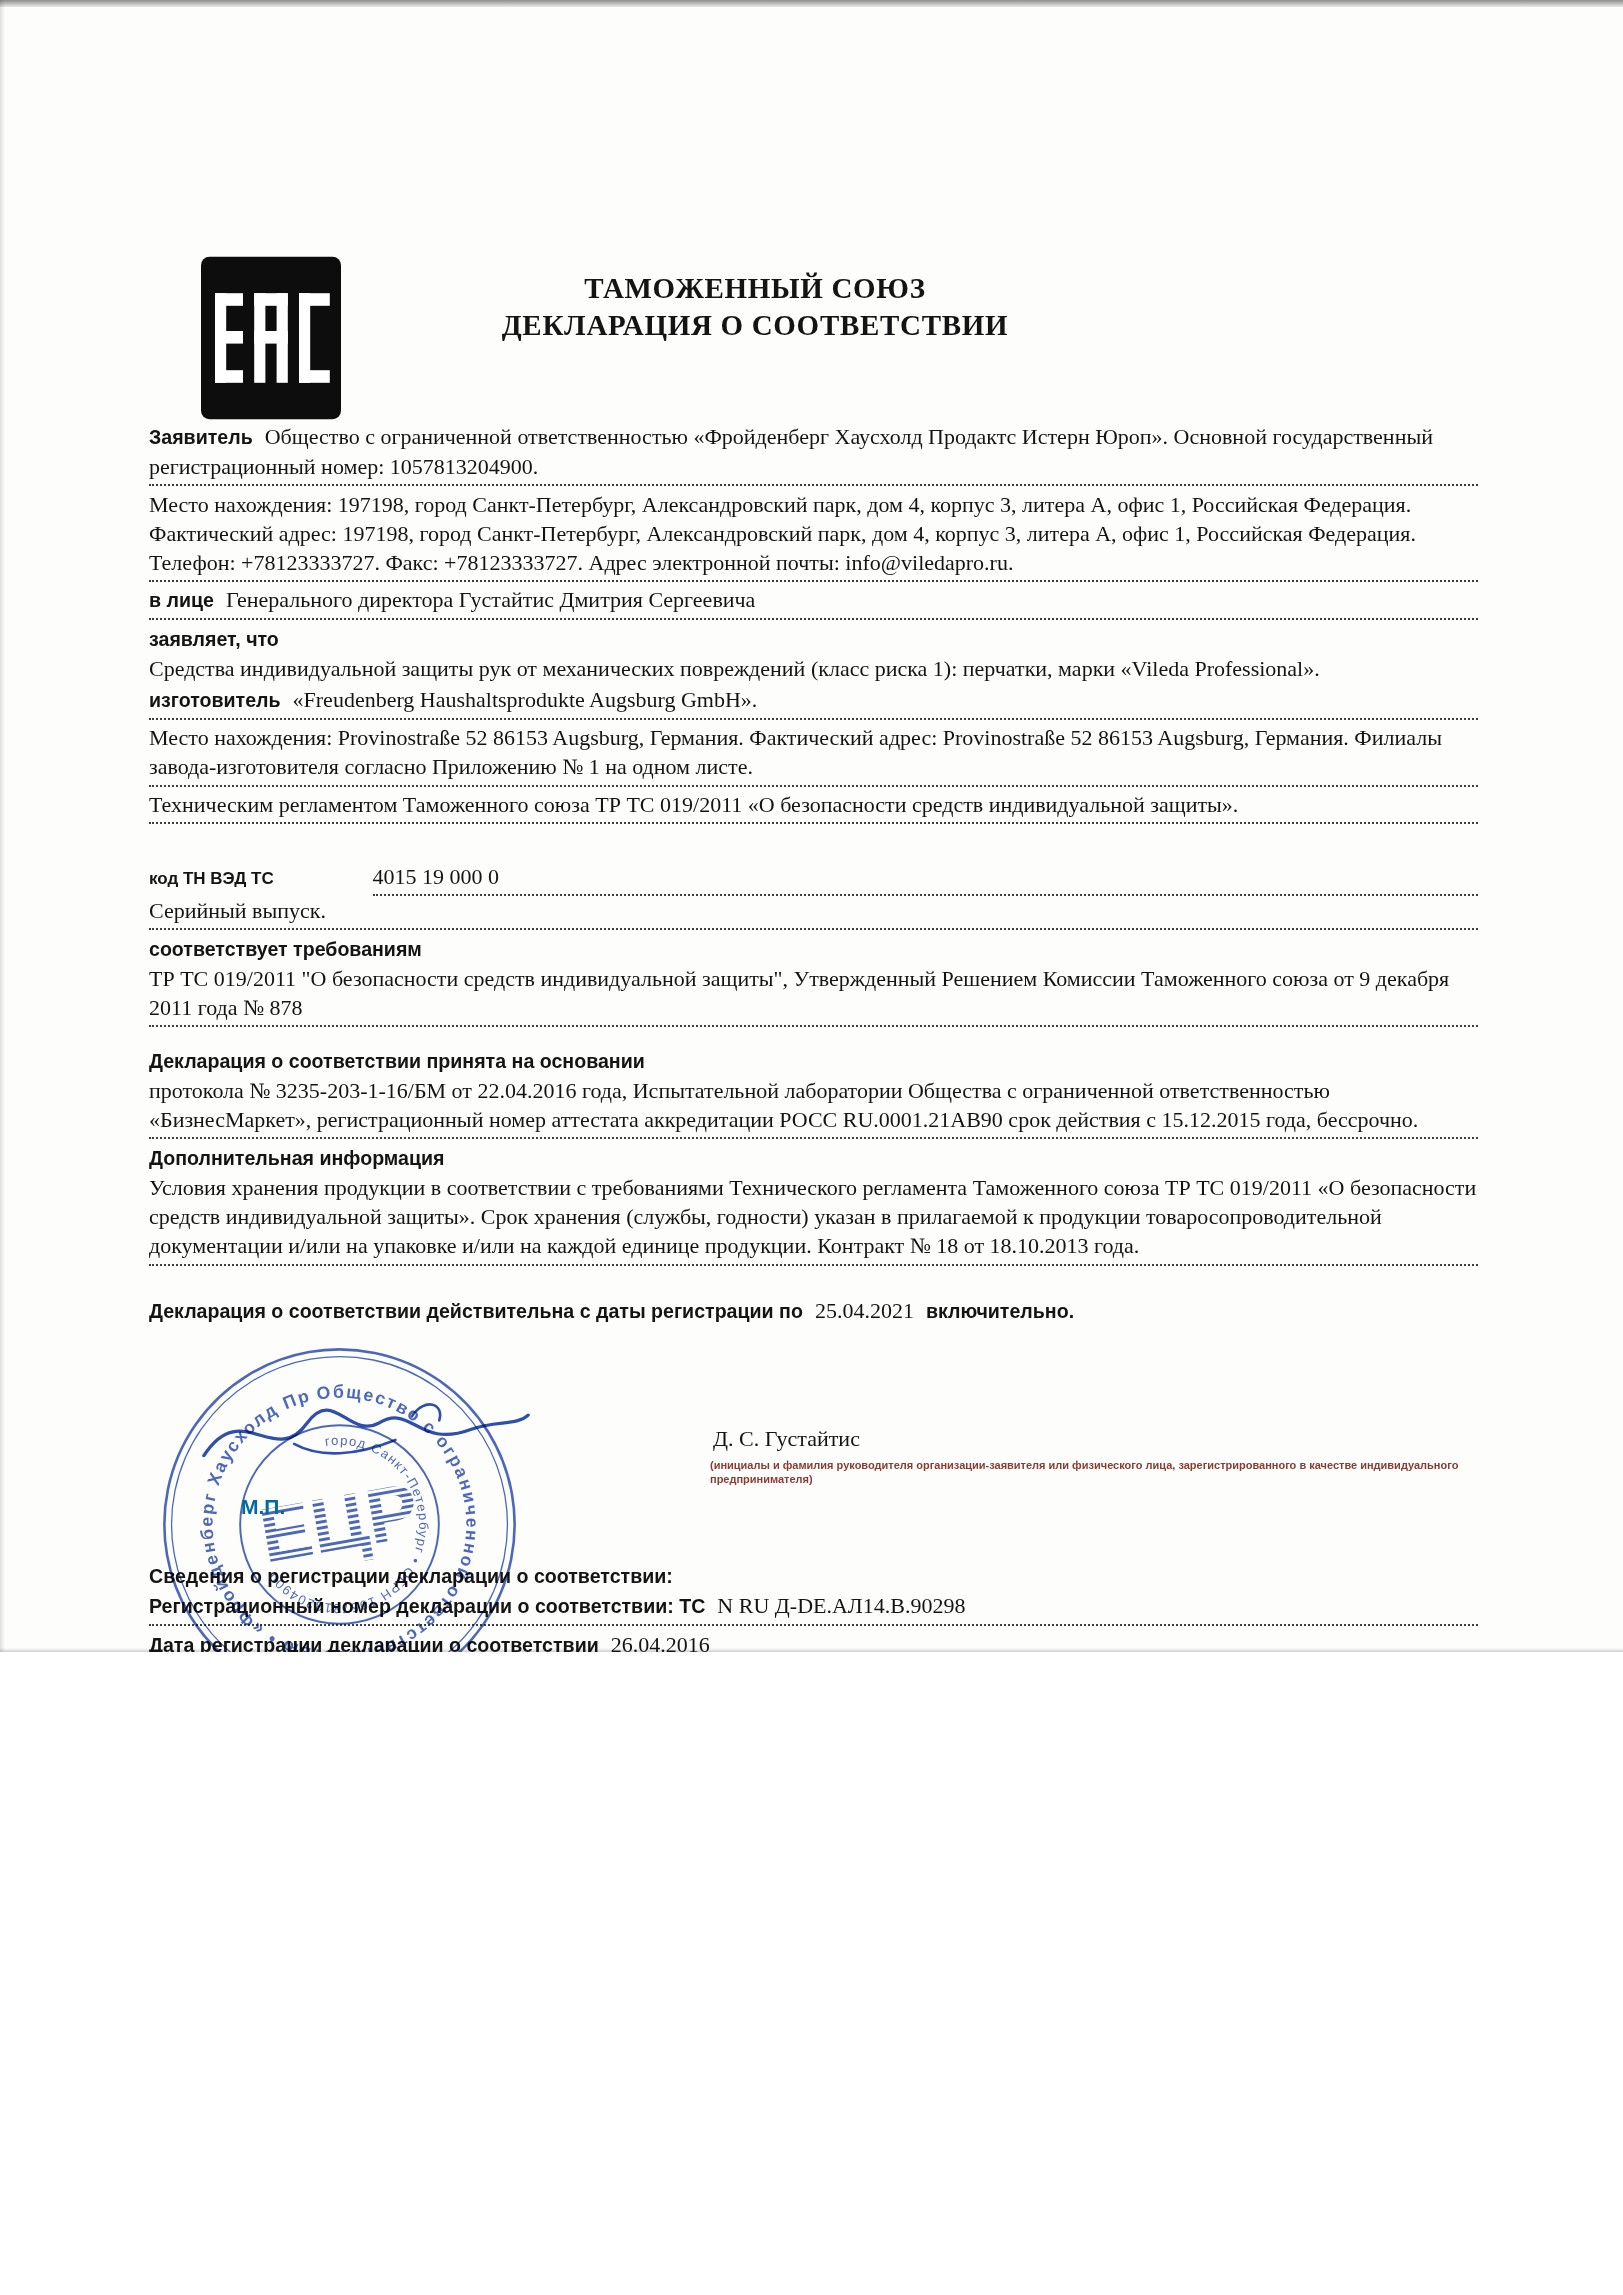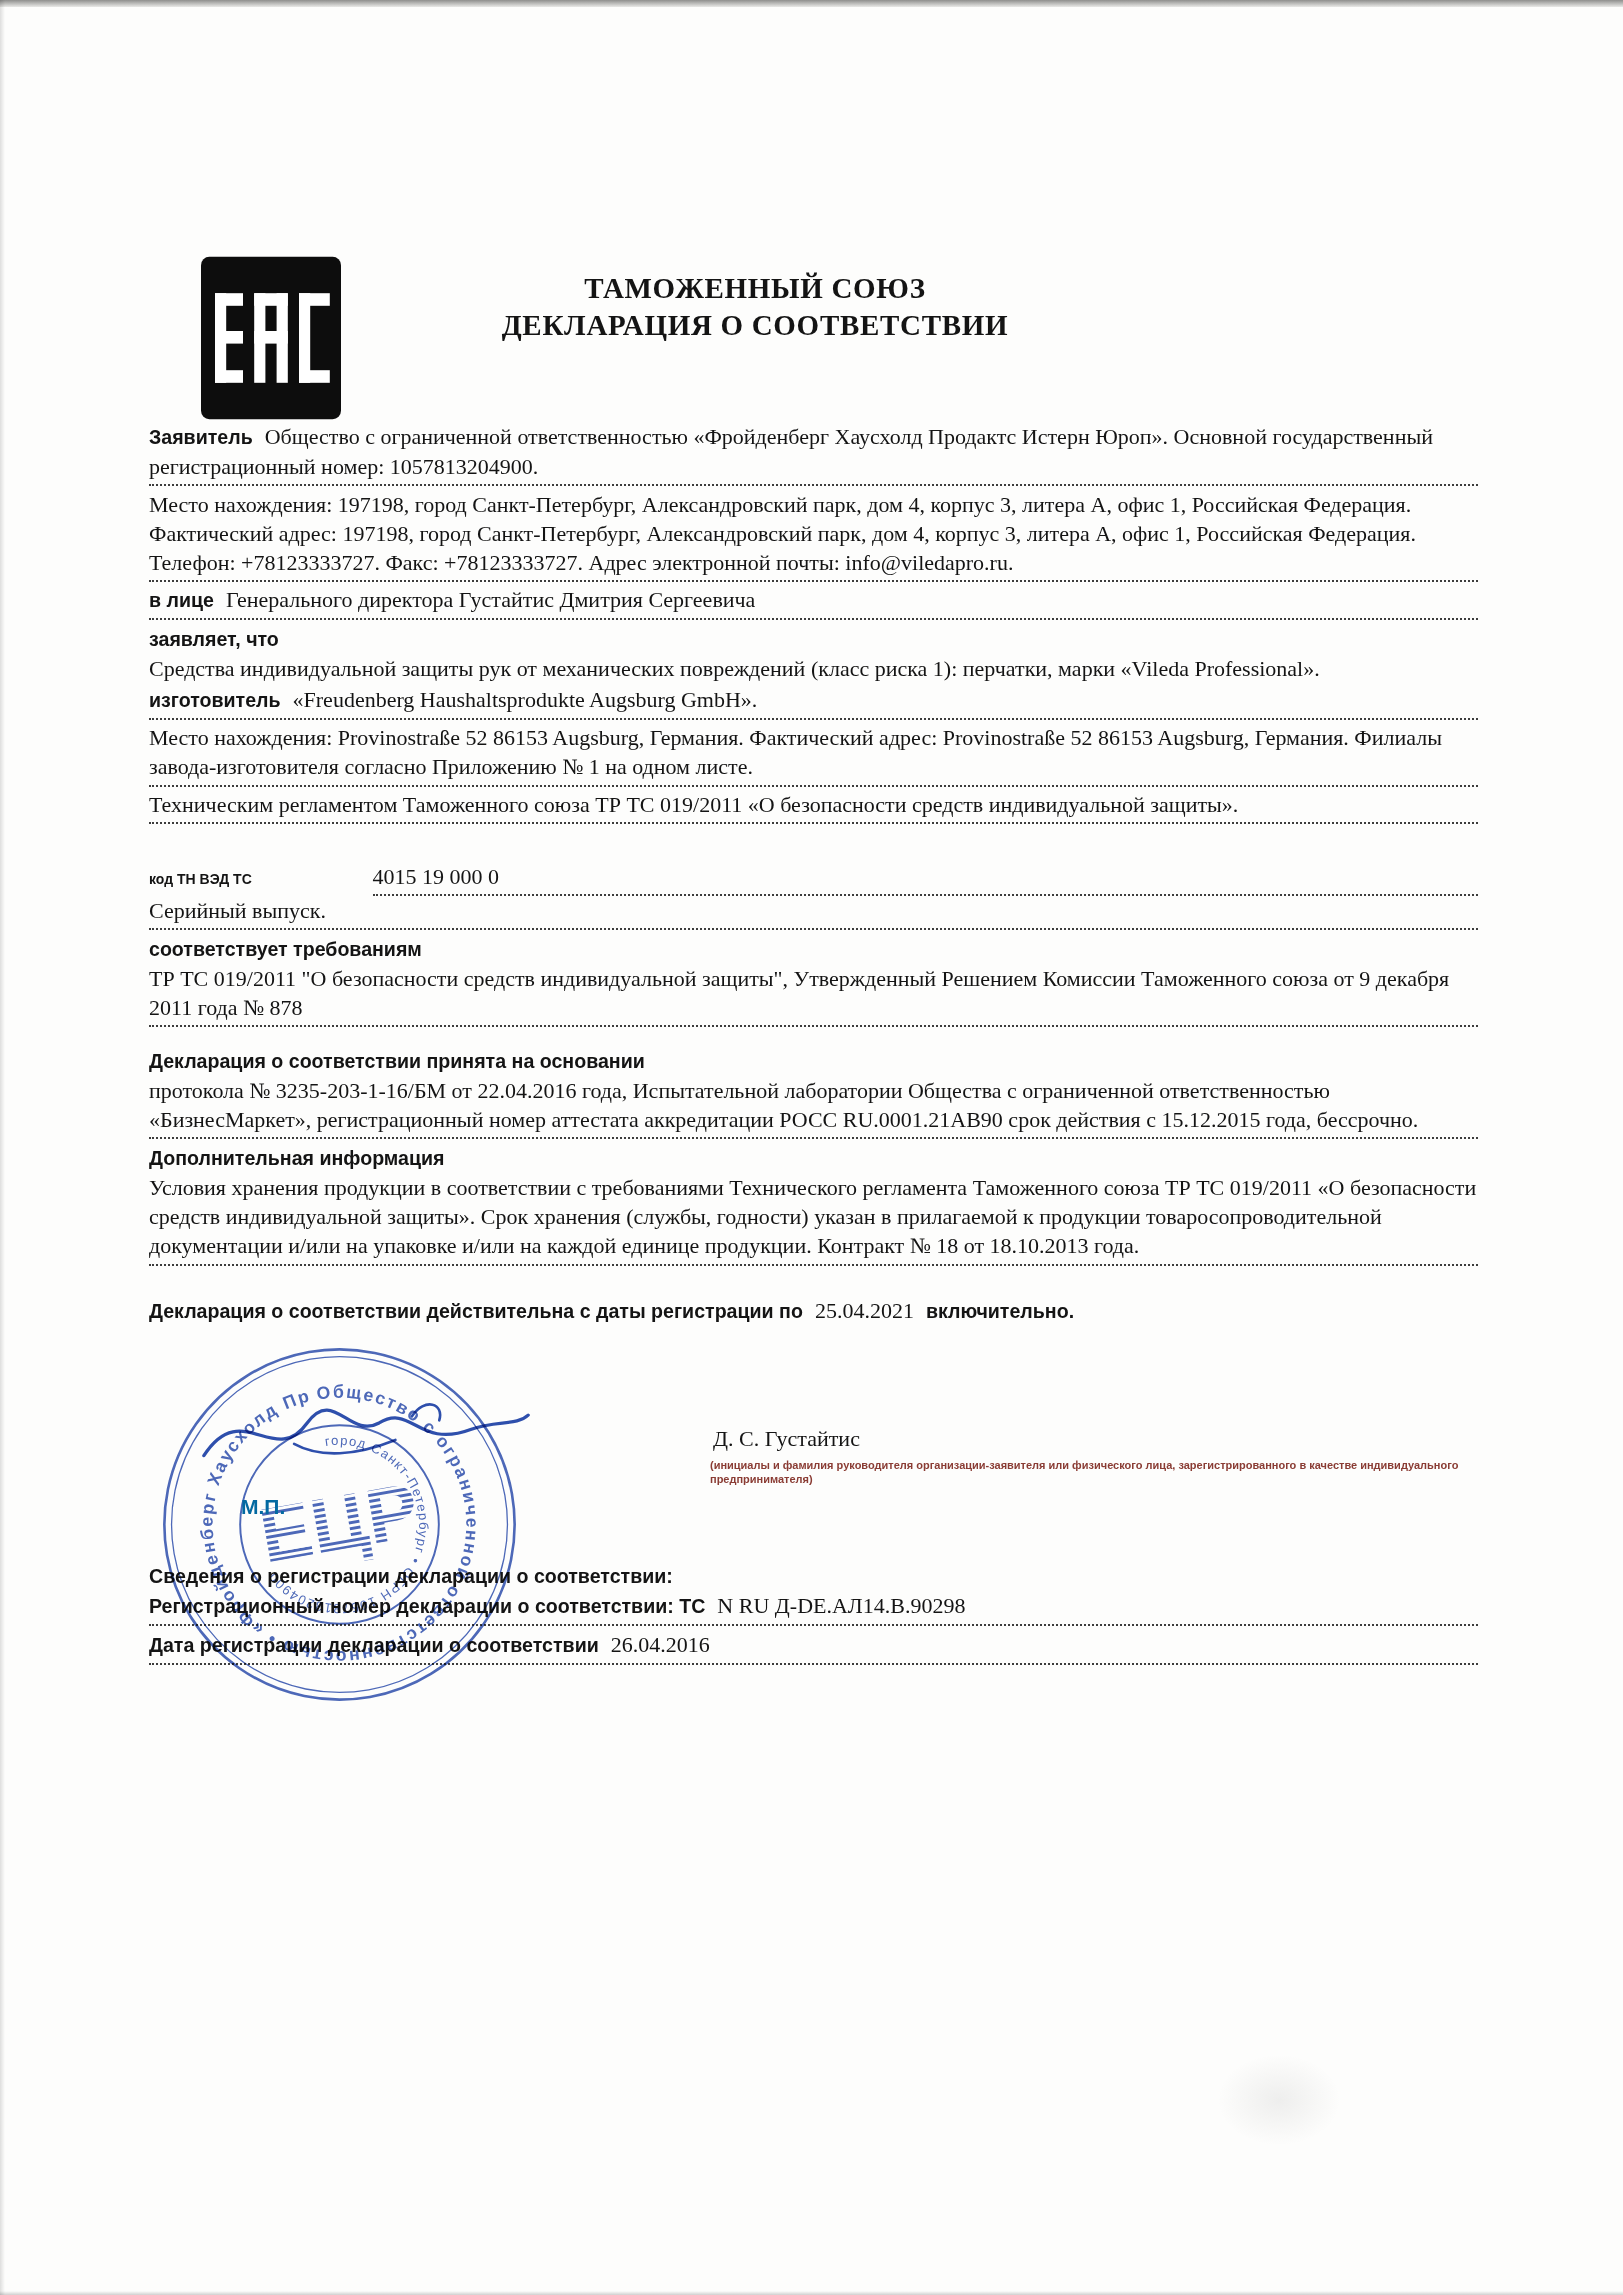--- a/index.html
+++ b/index.html
@@ -1,19 +1,19 @@
 <!DOCTYPE html>
 <html style="font-size:10.5px"><head>
 <meta charset="utf-8">
 <style>
   * { margin:0; padding:0; box-sizing:border-box; }
   html,body { background:#ffffff; }
   .page {
     position:relative;
-    width:1623px; height:2295px;
+    width:1623px; height:1652px;
     background:#fdfdfc;
     font-family:"Liberation Serif","DejaVu Serif",serif;
     color:#141414;
     overflow:hidden;
   }
   
   .scan-top { position:absolute; top:0; left:0; right:0; height:6.5px;
     background:linear-gradient(#8f8f8d,#e9e9e7); }
   .scan-left { position:absolute; top:0; left:0; bottom:0; width:5.2px;
     background:linear-gradient(90deg,rgba(0,0,0,.12),rgba(0,0,0,0)); }
@@ -36,21 +36,21 @@
   .lbl, .hdr {
     font-family:"Liberation Sans","DejaVu Sans",sans-serif;
     font-weight:bold; font-size:19.6px;
   }
   .lbl { margin-right:6.5px; }
   .hdr { line-height:29px; margin-top:5px; }
   .mt16 { margin-top:10.5px; } .mt30 { margin-top:19.6px; }
   .mt46 { margin-top:30px; }
 
   .row { display:flex; align-items:baseline; margin-top:38px; }
-  .row .lbl { width:217px; font-size:14px; }
+  .row .lbl { width:217px; font-size:17px; }
   .code-val { flex:1; border-bottom:2px dotted #3c3c3c; padding-bottom:2.6px; }
 
   .sig-spacer { position:relative; height:230px; }
   .sig-name { position:absolute; left:564px; top:97px; font-size:22px;text-align:center; }
   .sig-caption { position:absolute; left:561px; top:131px; width:778px;
     font-family:"Liberation Sans","DejaVu Sans",sans-serif;
     font-size:11px; line-height:14.4px; color:#8a3c34; font-weight:bold; }
 
   .mp-mark { position:absolute; left:241px; top:1495px; z-index:7;
     font-family:"Liberation Sans","DejaVu Sans",sans-serif;

